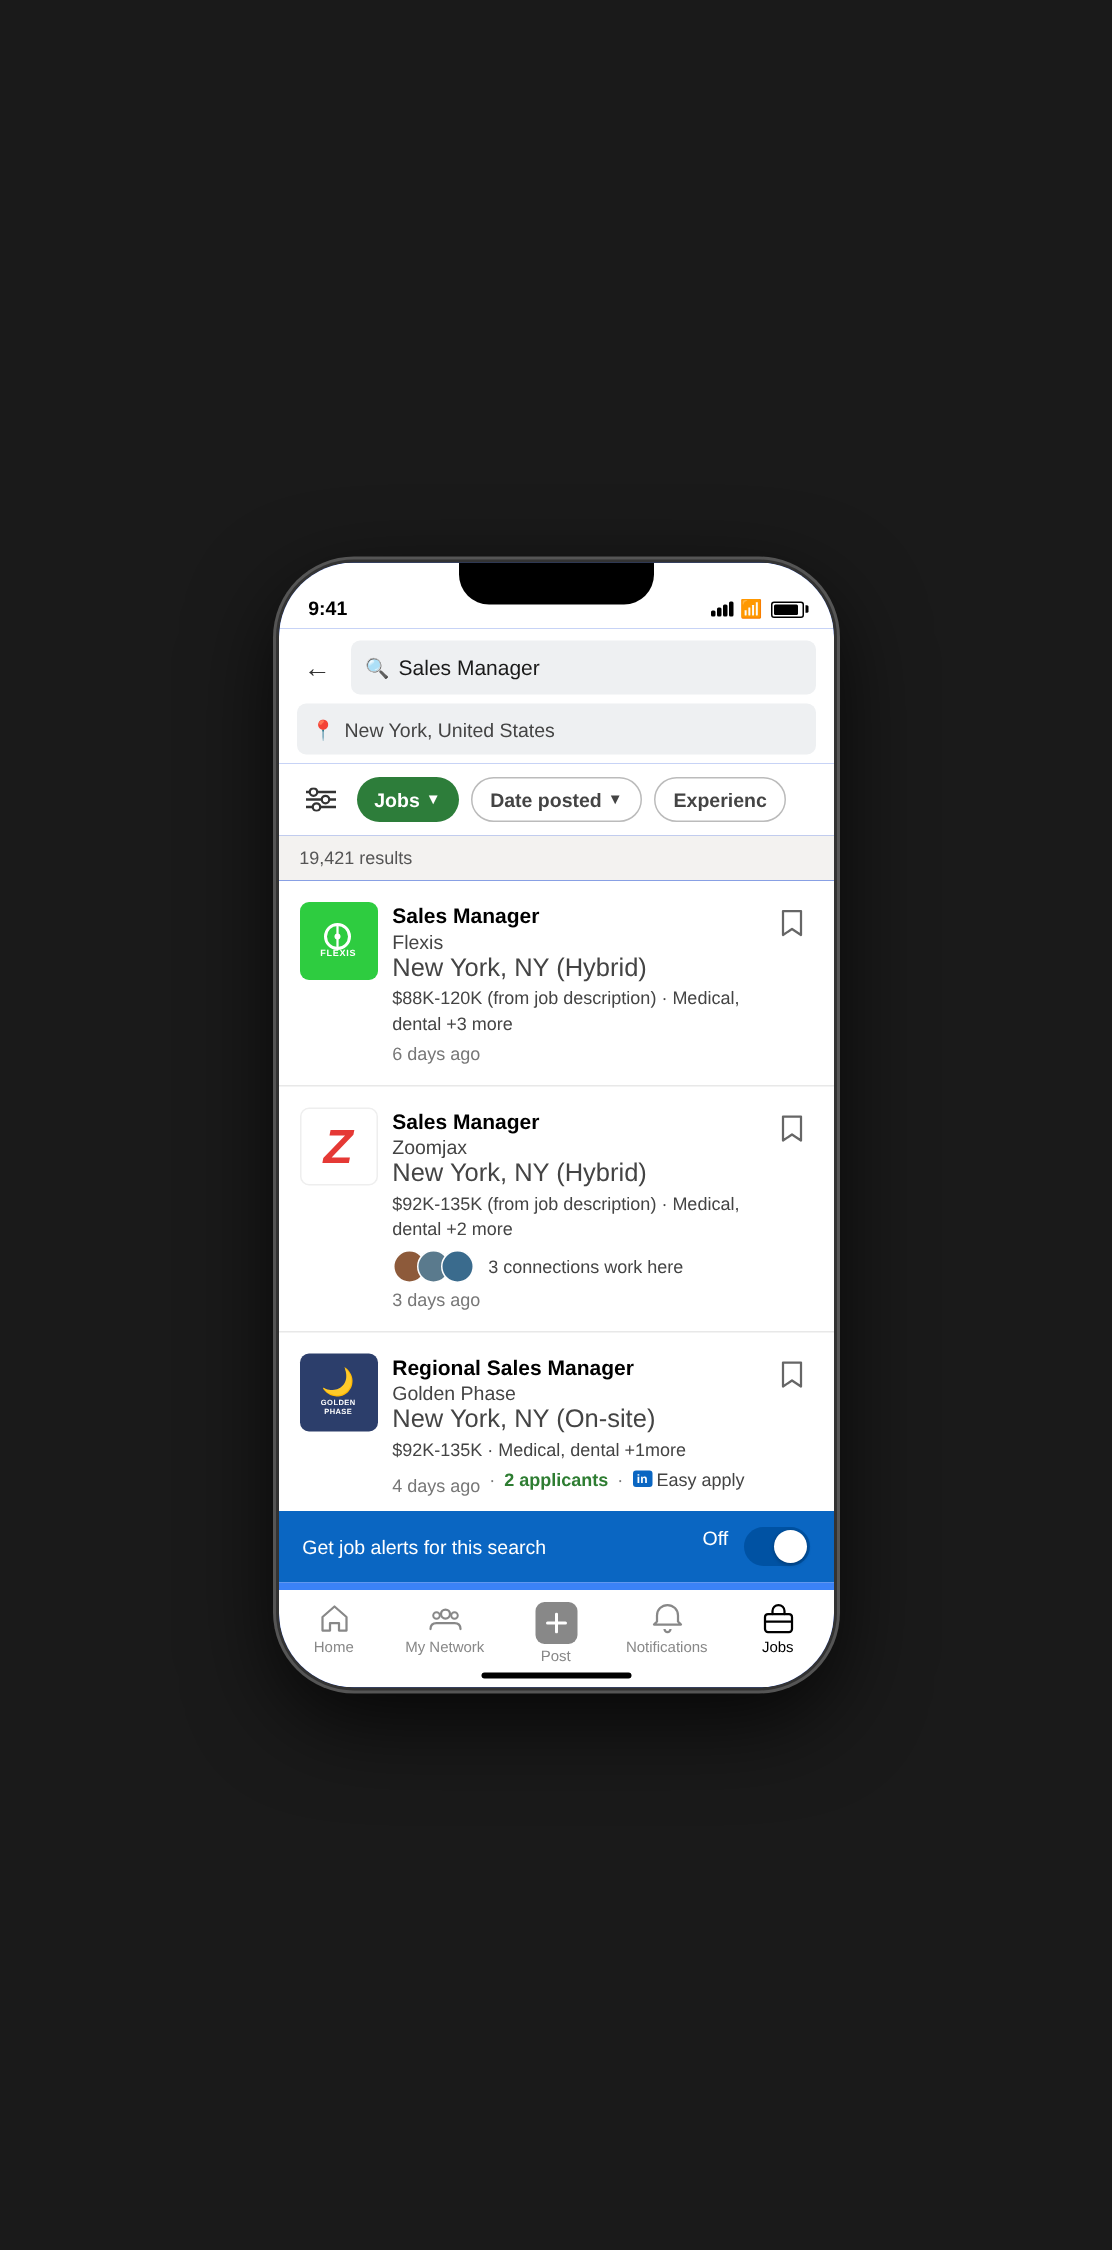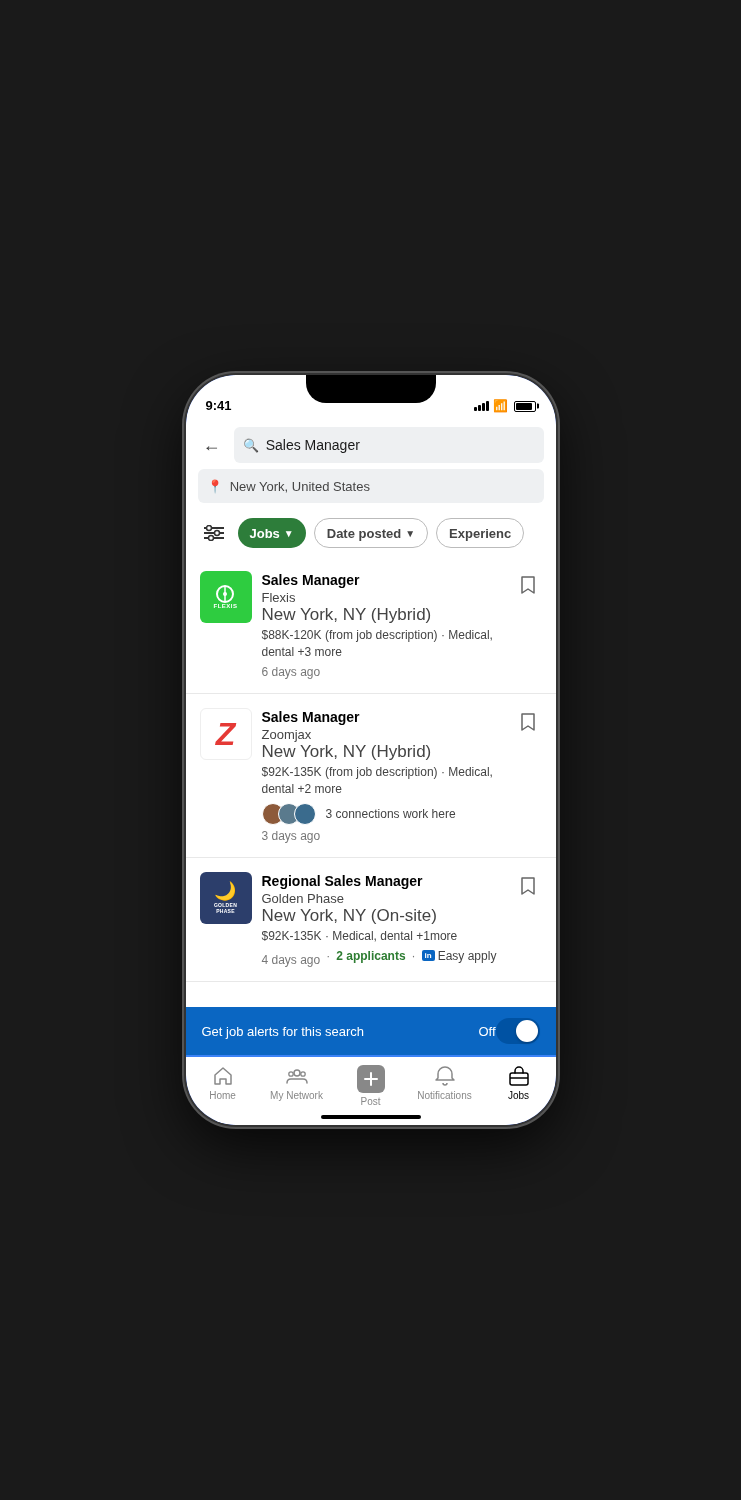--- a/index.html
+++ b/index.html
@@ -345,22 +345,21 @@
       justify-content: space-between;
       flex-shrink: 0;
     }
     .alert-text {
       color: #fff;
       font-size: 13px;
       font-weight: 500;
     }
     .alert-right {
       display: flex;
-      align-items: center;
-      gap: 0;
+      gap: 10px;
     }
     .alert-status {
       color: #fff;
       font-size: 13px;
     }
     .toggle-switch {
       width: 44px;
       height: 26px;
       background: #0052a3;
       border-radius: 13px;
@@ -377,21 +376,21 @@
       top: 2px;
       box-shadow: 0 1px 3px rgba(0,0,0,0.3);
     }
     
     .bottom-nav {
       background: #fff;
       height: 70px;
       display: flex;
       align-items: flex-start;
       padding-top: 8px;
-      border-top: 2px solid #3b82f6;
+      border-top: 5px solid #3b82f6;
       flex-shrink: 0;
     }
     .nav-item {
       flex: 1;
       display: flex;
       flex-direction: column;
       align-items: center;
       gap: 3px;
       cursor: pointer;
     }
@@ -476,20 +475,23 @@
       </div>
       <div class="filter-pill outline">
         <span>Date posted</span>
         <span style="font-size:10px;">▼</span>
       </div>
       <div class="filter-pill outline">
         <span>Experienc</span>
       </div>
     </div>
 
+    <div class="results-bar">
+      <span class="results-count">19,421 results</span>
+    </div>
 
     <div class="jobs-list">
 
       <div class="job-item">
         <div class="company-logo flexis-logo">
           <div class="flexis-inner">
             <svg width="24" height="18" viewBox="0 0 24 18">
               <circle cx="12" cy="9" r="8" fill="none" stroke="white" stroke-width="2"></circle>
               <circle cx="12" cy="9" r="2" fill="white"></circle>
               <line x1="12" y1="1" x2="12" y2="17" stroke="white" stroke-width="1.5"></line>

